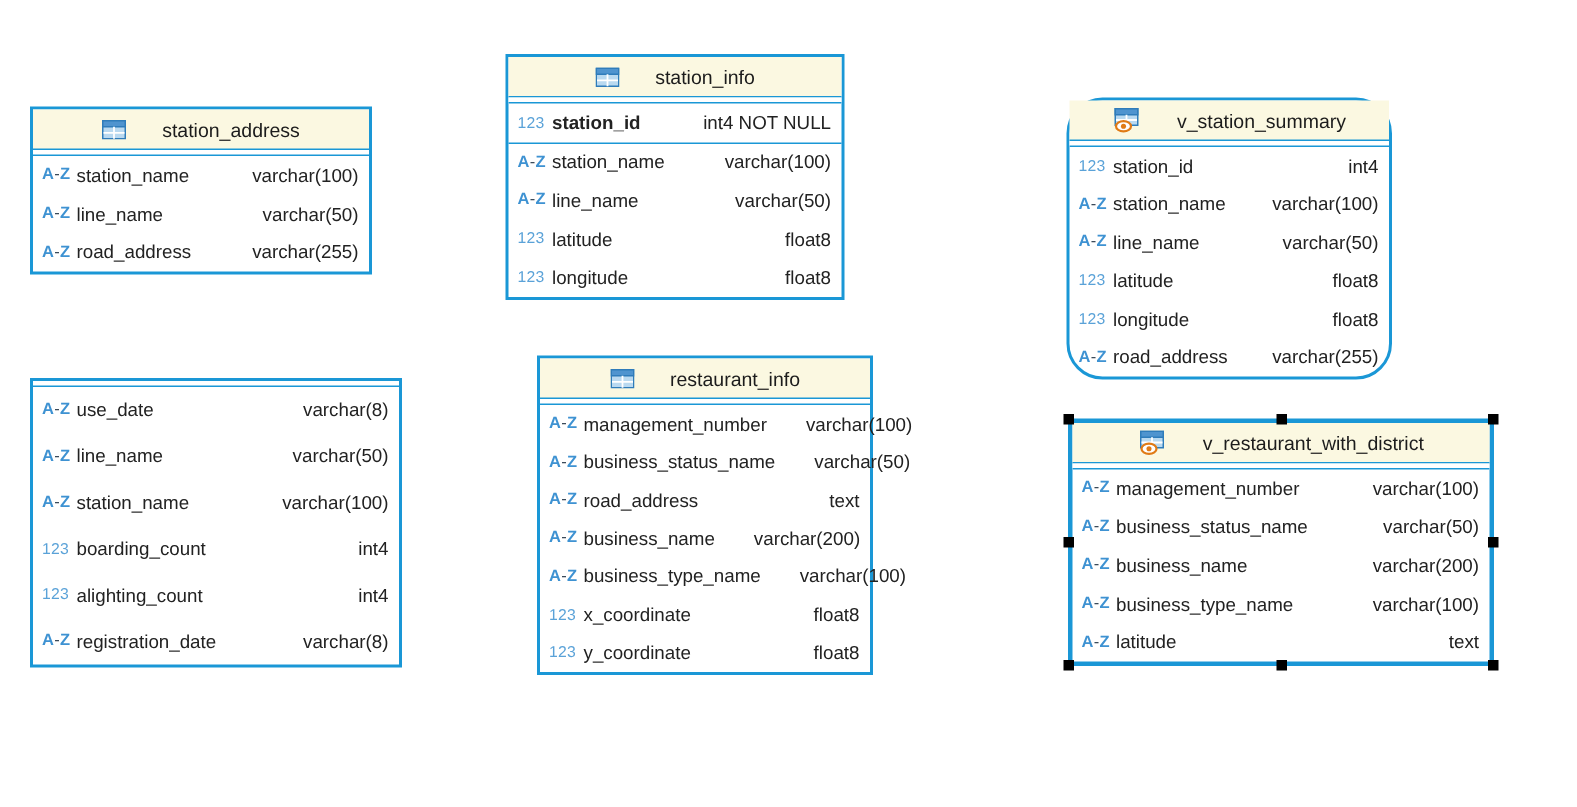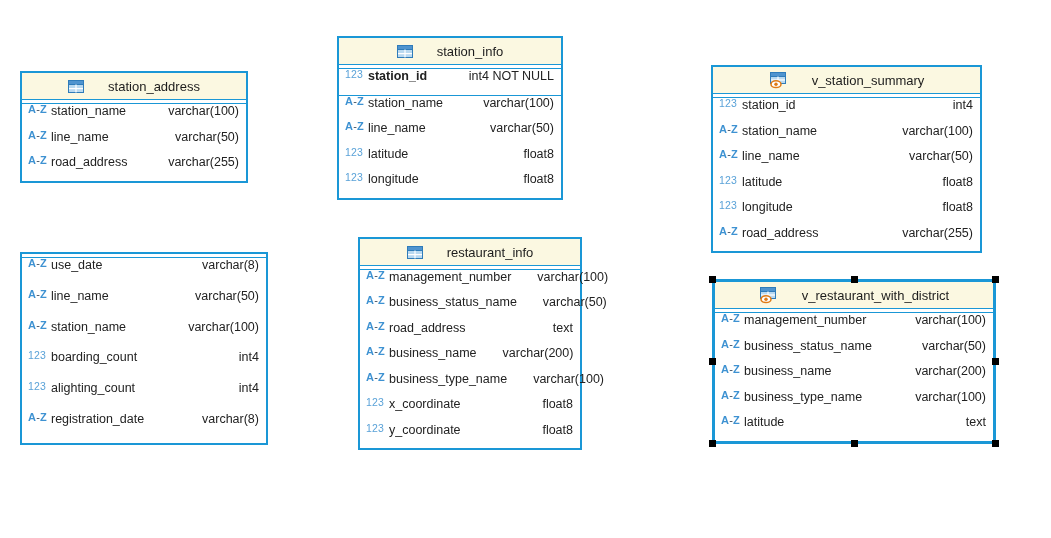--- a/index.html
+++ b/index.html
@@ -38,20 +38,21 @@
     flex: 0 0 3px;
     background: #ffffff;
     border-bottom: 1px solid var(--border);
   }
 
   .entity-body { flex: 1 1 auto; display: flex; flex-direction: column; }
 
   .col-row {
     flex: 1 1 0;
     display: flex;
+    align-items: center;
     padding: 0 7px 0 6px;
     font-size: 12.5px;
     color: var(--row-text);
     white-space: nowrap;
   }
   .col-row.pk { border-bottom: 1px solid var(--border); }
   .col-row.pk .col-name { font-weight: bold; }
 
   .ic {
     flex: 0 0 23px;
@@ -145,21 +146,21 @@
           <span class="col-name">latitude</span>
           <span class="col-type">float8</span>
         </div>
         <div class="col-row">
           <span class="ic num">123</span>
           <span class="col-name">longitude</span>
           <span class="col-type">float8</span>
         </div>
       </div>
     </div>
-    <div class="entity" style="left: 711px; top: 65px; width: 271px; height: 188px;">
+    <div class="entity" style="left: 711px; top: 65px; width: 217px; height: 188px; border-radius: 24px;">
       <div class="entity-header">
         <span class="hicon">
           <svg width="19" height="17" viewBox="0 0 19 17">
             <rect x="1.5" y="0.5" width="15" height="11" fill="#b9d9f0" stroke="#2f7cba"></rect>
             <rect x="1.5" y="0.5" width="15" height="4" fill="#4f94cf" stroke="#2f7cba"></rect>
             <line x1="9" y1="4.5" x2="9" y2="11.5" stroke="#ffffff" stroke-width="1.2"></line>
             <line x1="2" y1="8" x2="16" y2="8" stroke="#ffffff" stroke-width="1.2"></line>
             <ellipse cx="7" cy="12.2" rx="5" ry="3.4" fill="#ffffff" stroke="#e07b16" stroke-width="1.5"></ellipse>
             <circle cx="7" cy="12.2" r="1.7" fill="#e07b16"></circle>
           </svg>

